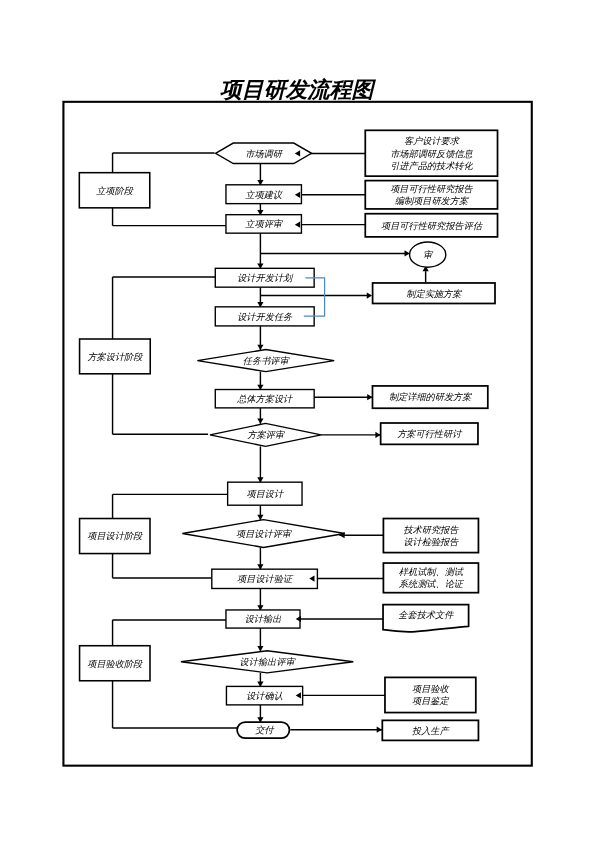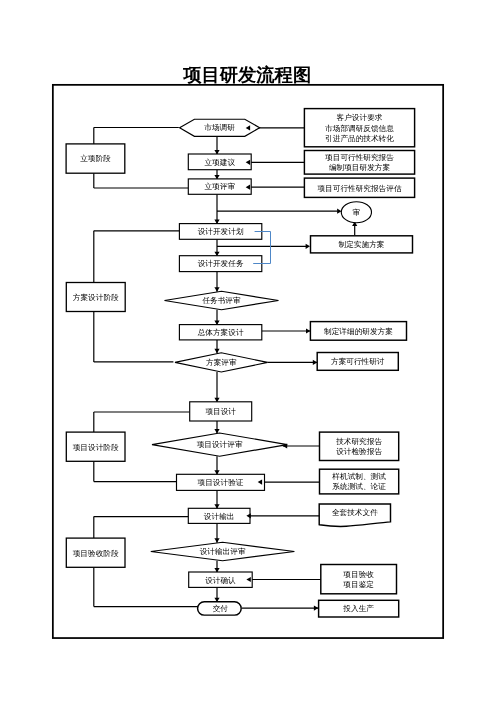--- a/index.html
+++ b/index.html
@@ -1,18 +1,18 @@
 <!DOCTYPE html>
 <html><head>
 <meta charset="utf-8">
 <style>
   html, body { margin:0; padding:0; background:#ffffff; }
   body { width:496px; height:702px; overflow:hidden;
          font-family:"DejaVu Serif", serif; }
-  #page { position:relative; width:496px; height:702px; background:#ffffff; }
+  #page { position:relative; width:496px; height:702px; background:#ffffff;font-style:italic; }
   svg { display:block; }
   text { fill:#000; font-family:"DejaVu Serif", serif; text-rendering:geometricPrecision;
          -webkit-font-smoothing:antialiased; }
   .title { }
   .lbl { }
 </style>
 </head>
 <body>
 
 <div id="page">

